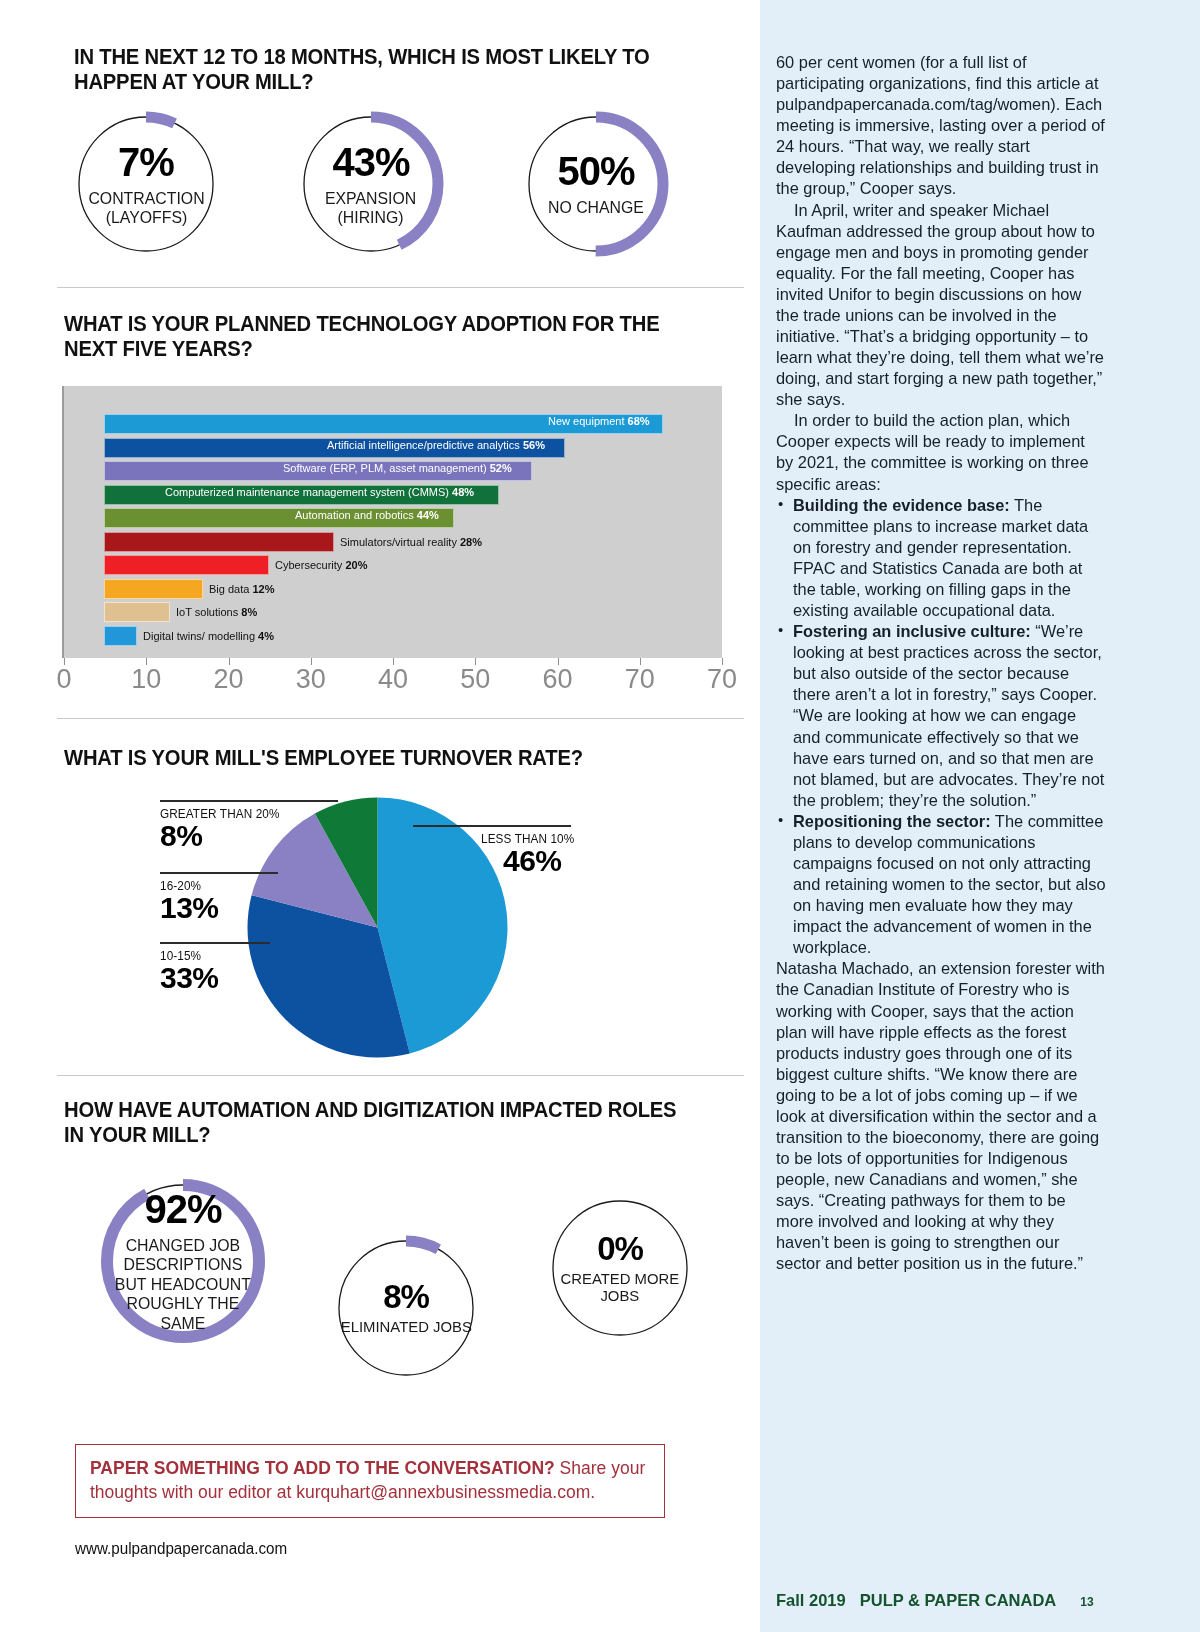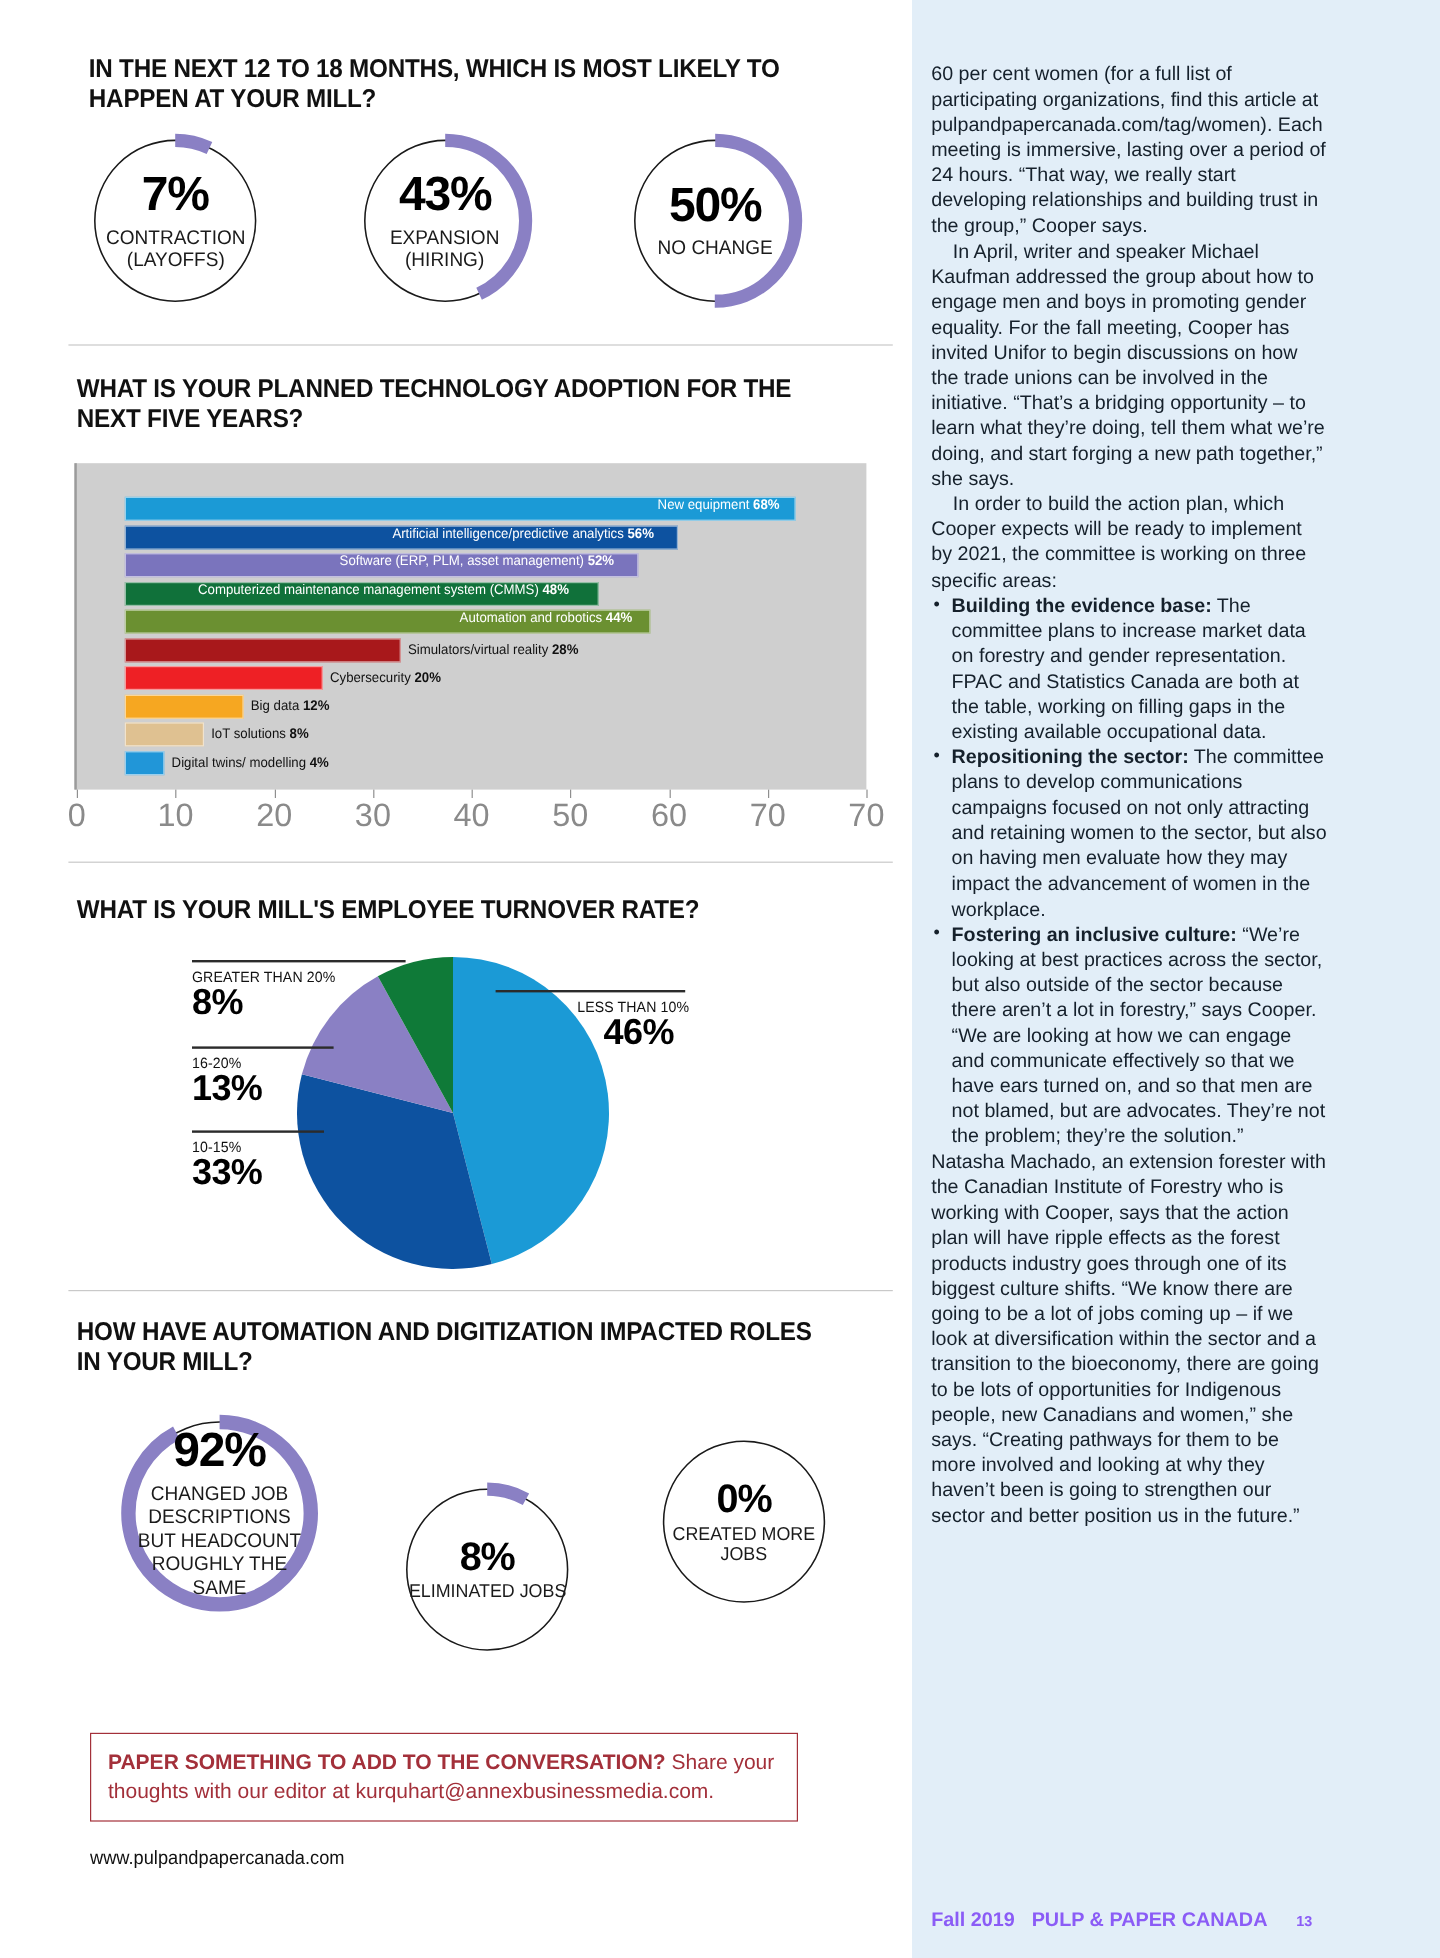--- a/index.html
+++ b/index.html
@@ -108,21 +108,21 @@
   .rtext li{
     position:relative;padding-left:17px;margin:0;
   }
   .rtext li:before{
     content:"\2022";position:absolute;left:2px;top:-1px;font-size:15px;
   }
   .rtext b{font-weight:bold;}
   .footer{
     position:absolute;left:16px;bottom:22px;width:412px;
     display:flex;align-items:baseline;justify-content:flex-start;
-    font-weight:bold;font-size:16.5px;color:#8b5cf6;gap:14px;
+    font-weight:bold;font-size:16.5px;color:#14532d;gap:14px;
   }
   .footer .pg{font-size:12px;margin-left:10px;}
 </style>
 </head>
 <body>
 
 <div class="page">
 
   <div class="left">
 
@@ -190,21 +190,21 @@
             <div class="bar" style="width: 427.7px; background: rgb(122, 116, 189); position: relative;">
               <span class="bar-lab lab-in">Software (ERP, PLM, asset management) <b>52%</b></span>
             </div>
           </div>
           <div class="bar-row" style="top: 98.5px; left: 0px;">
             <div class="bar" style="width: 394.8px; background: rgb(16, 113, 58); position: relative;">
               <span class="bar-lab lab-in">Computerized maintenance management system (CMMS) <b>48%</b></span>
             </div>
           </div>
           <div class="bar-row" style="top: 122px; left: 0px;">
-            <div class="bar" style="width: 438px; background: rgb(107, 144, 49); position: relative;">
+            <div class="bar" style="width: 350px; background: rgb(107, 144, 49); position: relative;">
               <span class="bar-lab lab-in">Automation and robotics <b>44%</b></span>
             </div>
           </div>
           <div class="bar-row" style="top: 145.5px; left: 0px;">
             <div class="bar" style="width: 230.3px; background: rgb(168, 24, 27); position: relative;"></div>
             <span class="bar-lab lab-out">Simulators/virtual reality <b>28%</b></span>
           </div>
           <div class="bar-row" style="top: 169px; left: 0px;">
             <div class="bar" style="width: 164.5px; background: rgb(238, 32, 37); position: relative;"></div>
             <span class="bar-lab lab-out">Cybersecurity <b>20%</b></span>
@@ -339,24 +339,24 @@
   <div class="right">
     <div class="rtext">
       <p>60 per cent women (for a full list of participating organizations, find this article at pulpandpapercanada.com/tag/women). Each meeting is immersive, lasting over a period of 24 hours. “That way, we really start developing relationships and building trust in the group,” Cooper says.</p>
       <p class="ind">In April, writer and speaker Michael Kaufman addressed the group about how to engage men and boys in promoting gender equality. For the fall meeting, Cooper has invited Unifor to begin discussions on how the trade unions can be involved in the initiative. “That’s a bridging opportunity – to learn what they’re doing, tell them what we’re doing, and start forging a new path together,” she says.</p>
       <p class="ind">In order to build the action plan, which Cooper expects will be ready to implement by 2021, the committee is working on three specific areas:</p>
       <ul>
         <li>
           <b>Building the evidence base:</b><span> The committee plans to increase market data on forestry and gender representation. FPAC and Statistics Canada are both at the table, working on filling gaps in the existing available occupational data.</span>
         </li>
         <li>
-          <b>Repositioning the sector:</b><span> The committee plans to develop communications campaigns focused on not only attracting and retaining women to the sector, but also on having men evaluate how they may impact the advancement of women in the workplace.</span>
+          <b>Fostering an inclusive culture:</b><span> “We’re looking at best practices across the sector, but also outside of the sector because there aren’t a lot in forestry,” says Cooper. “We are looking at how we can engage and communicate effectively so that we have ears turned on, and so that men are not blamed, but are advocates. They’re not the problem; they’re the solution.”</span>
         </li>
         <li>
-          <b>Fostering an inclusive culture:</b><span> “We’re looking at best practices across the sector, but also outside of the sector because there aren’t a lot in forestry,” says Cooper. “We are looking at how we can engage and communicate effectively so that we have ears turned on, and so that men are not blamed, but are advocates. They’re not the problem; they’re the solution.”</span>
+          <b>Repositioning the sector:</b><span> The committee plans to develop communications campaigns focused on not only attracting and retaining women to the sector, but also on having men evaluate how they may impact the advancement of women in the workplace.</span>
         </li>
       </ul>
       <p>Natasha Machado, an extension forester with the Canadian Institute of Forestry who is working with Cooper, says that the action plan will have ripple effects as the forest products industry goes through one of its biggest culture shifts. “We know there are going to be a lot of jobs coming up – if we look at diversification within the sector and a transition to the bioeconomy, there are going to be lots of opportunities for Indigenous people, new Canadians and women,” she says. “Creating pathways for them to be more involved and looking at why they haven’t been is going to strengthen our sector and better position us in the future.”</p>
     </div>
 
     <div class="footer">
       <span>Fall 2019</span>
       <span>PULP &amp; PAPER CANADA</span>
       <span class="pg">13</span>
     </div>

